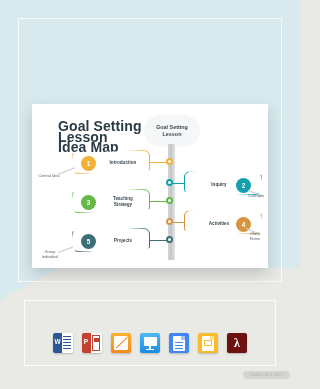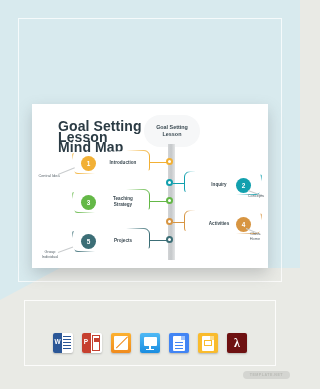--- a/index.html
+++ b/index.html
@@ -128,21 +128,21 @@
   <div class="bg-gray"></div>
   <div class="bg-blue"></div>
   <div class="bg-blue-frame"></div>
   <div class="bg-gray-frame"></div>
 
   <div class="card">
     <div class="card-inner">
 
       <div class="title">
         <div>Goal Setting Lesson</div>
-        <div>Mind Map</div>
+        <div>Idea Map</div>
       </div>
 
       <div class="central">
         <span>
           <span>Goal Setting</span><br>
           <span>Lesson</span>
         </span>
       </div>
 
       <div class="spine"></div>

